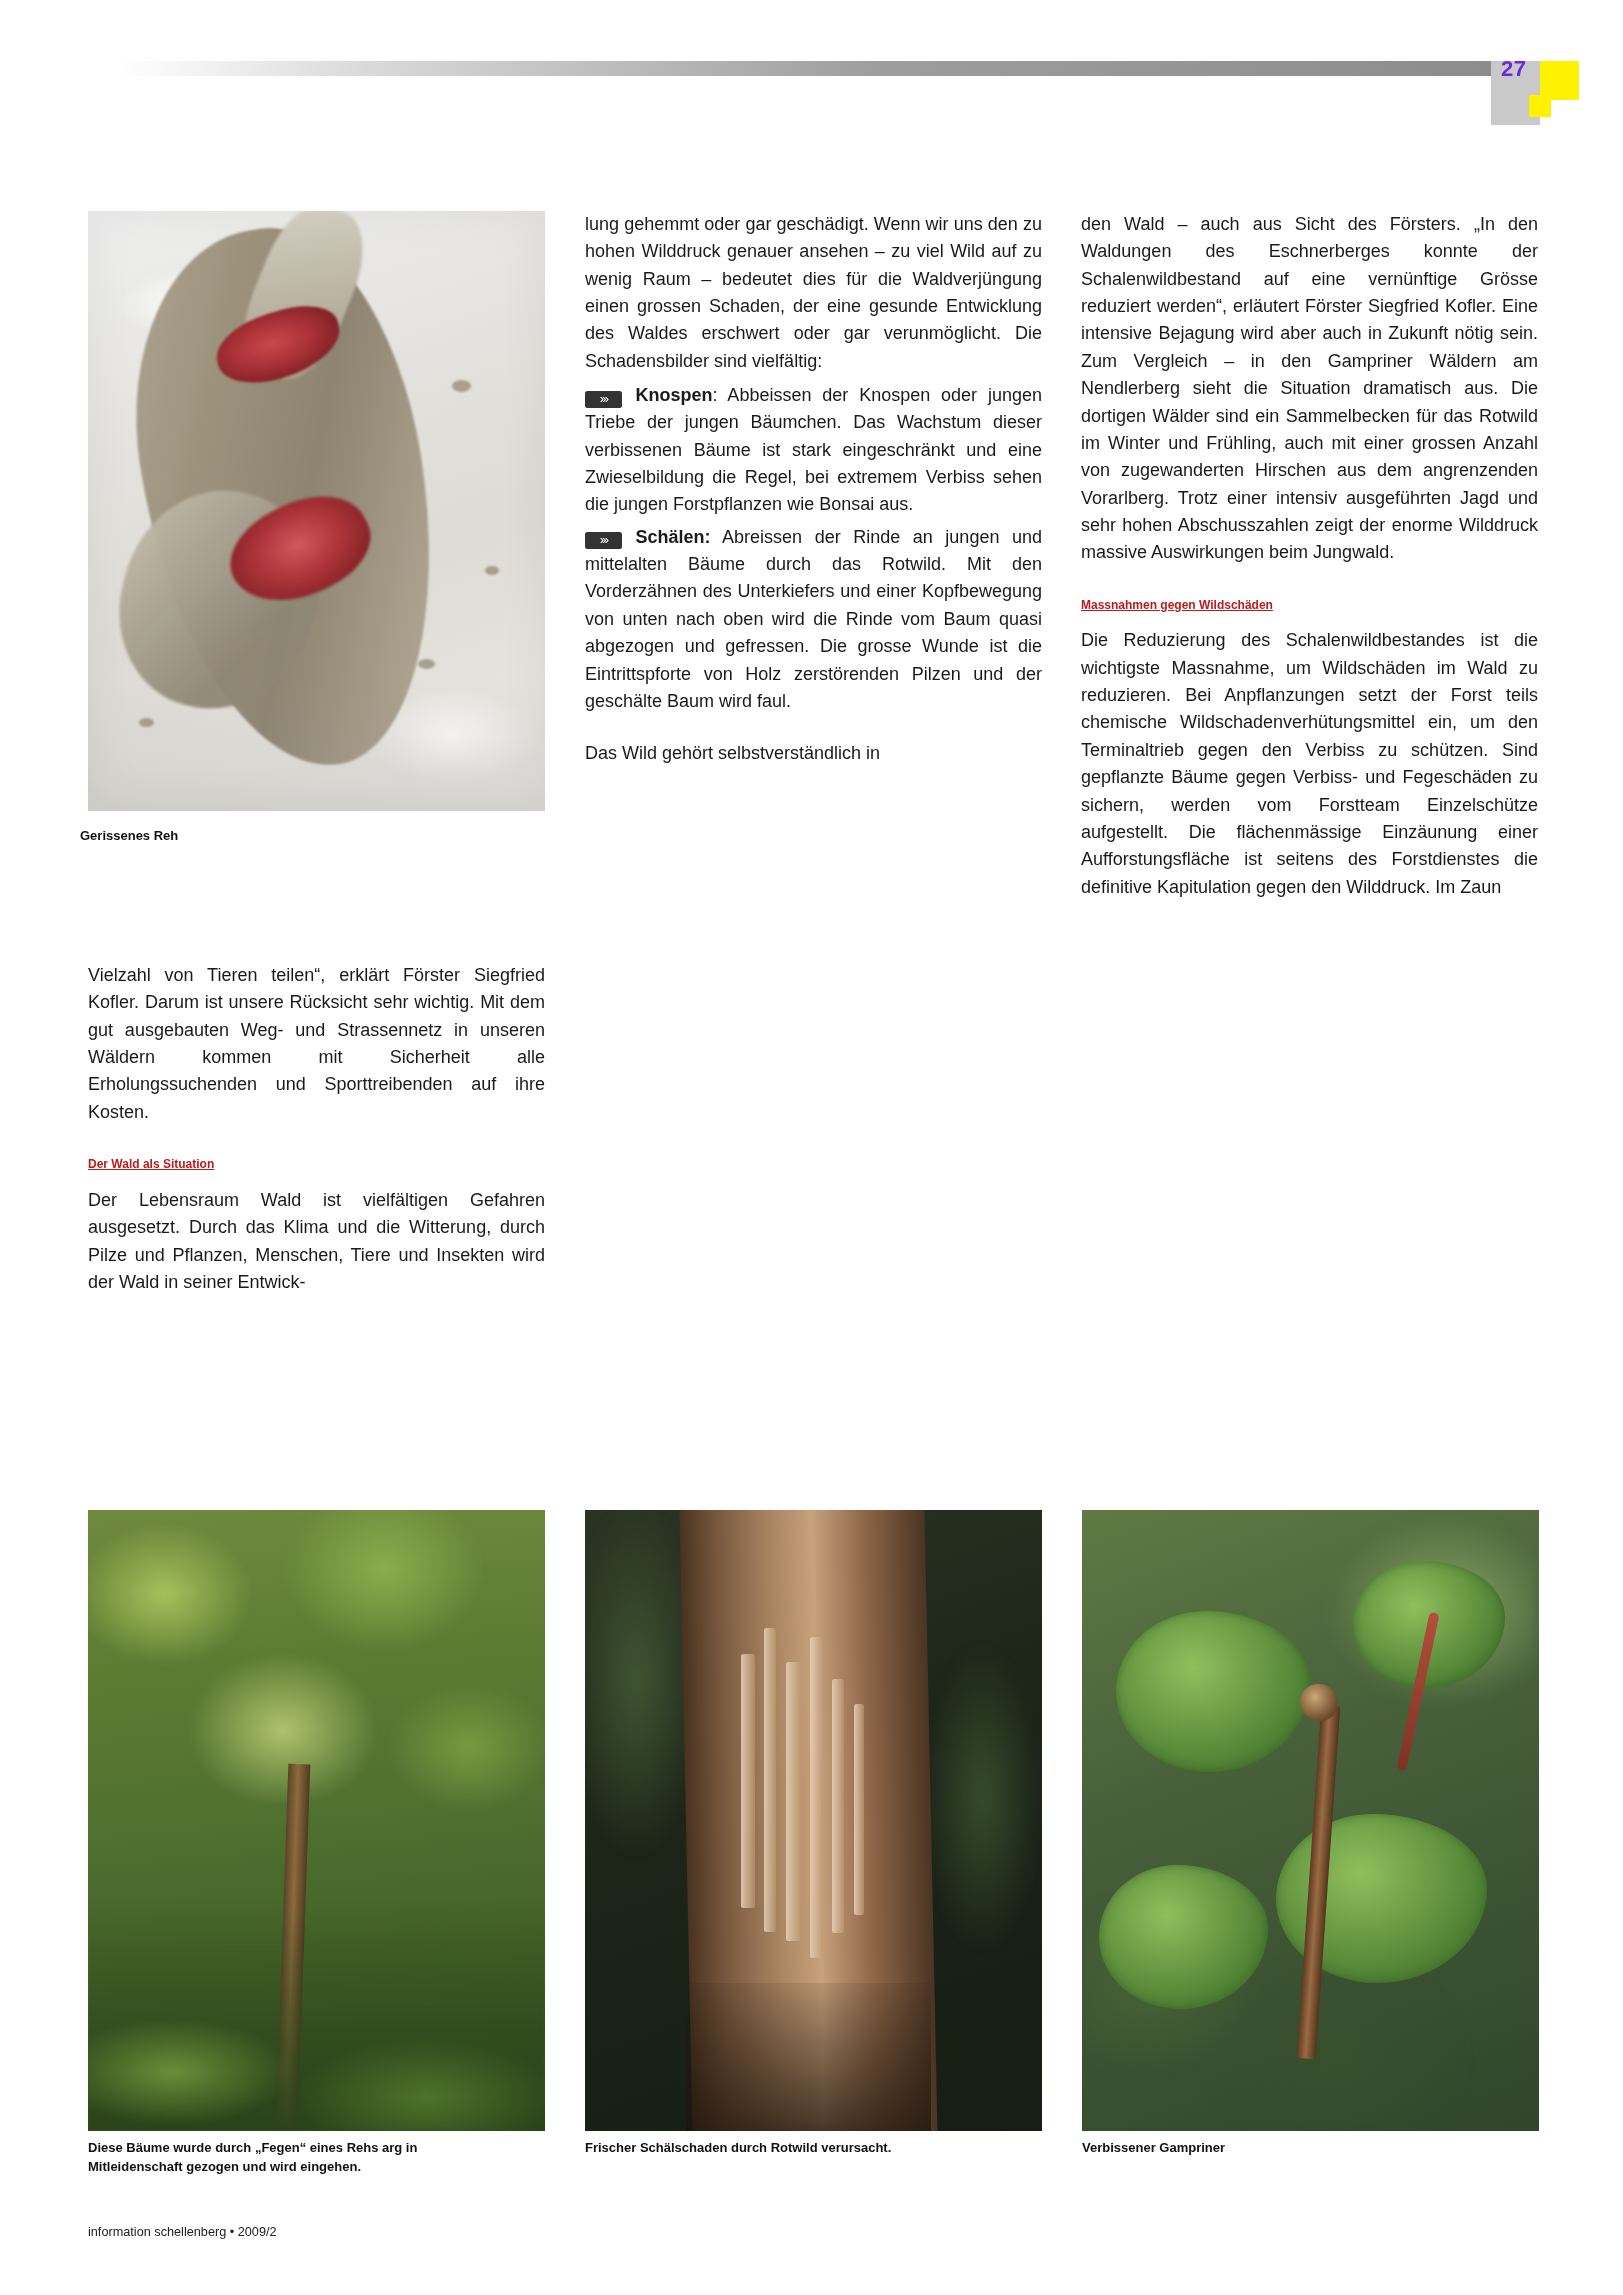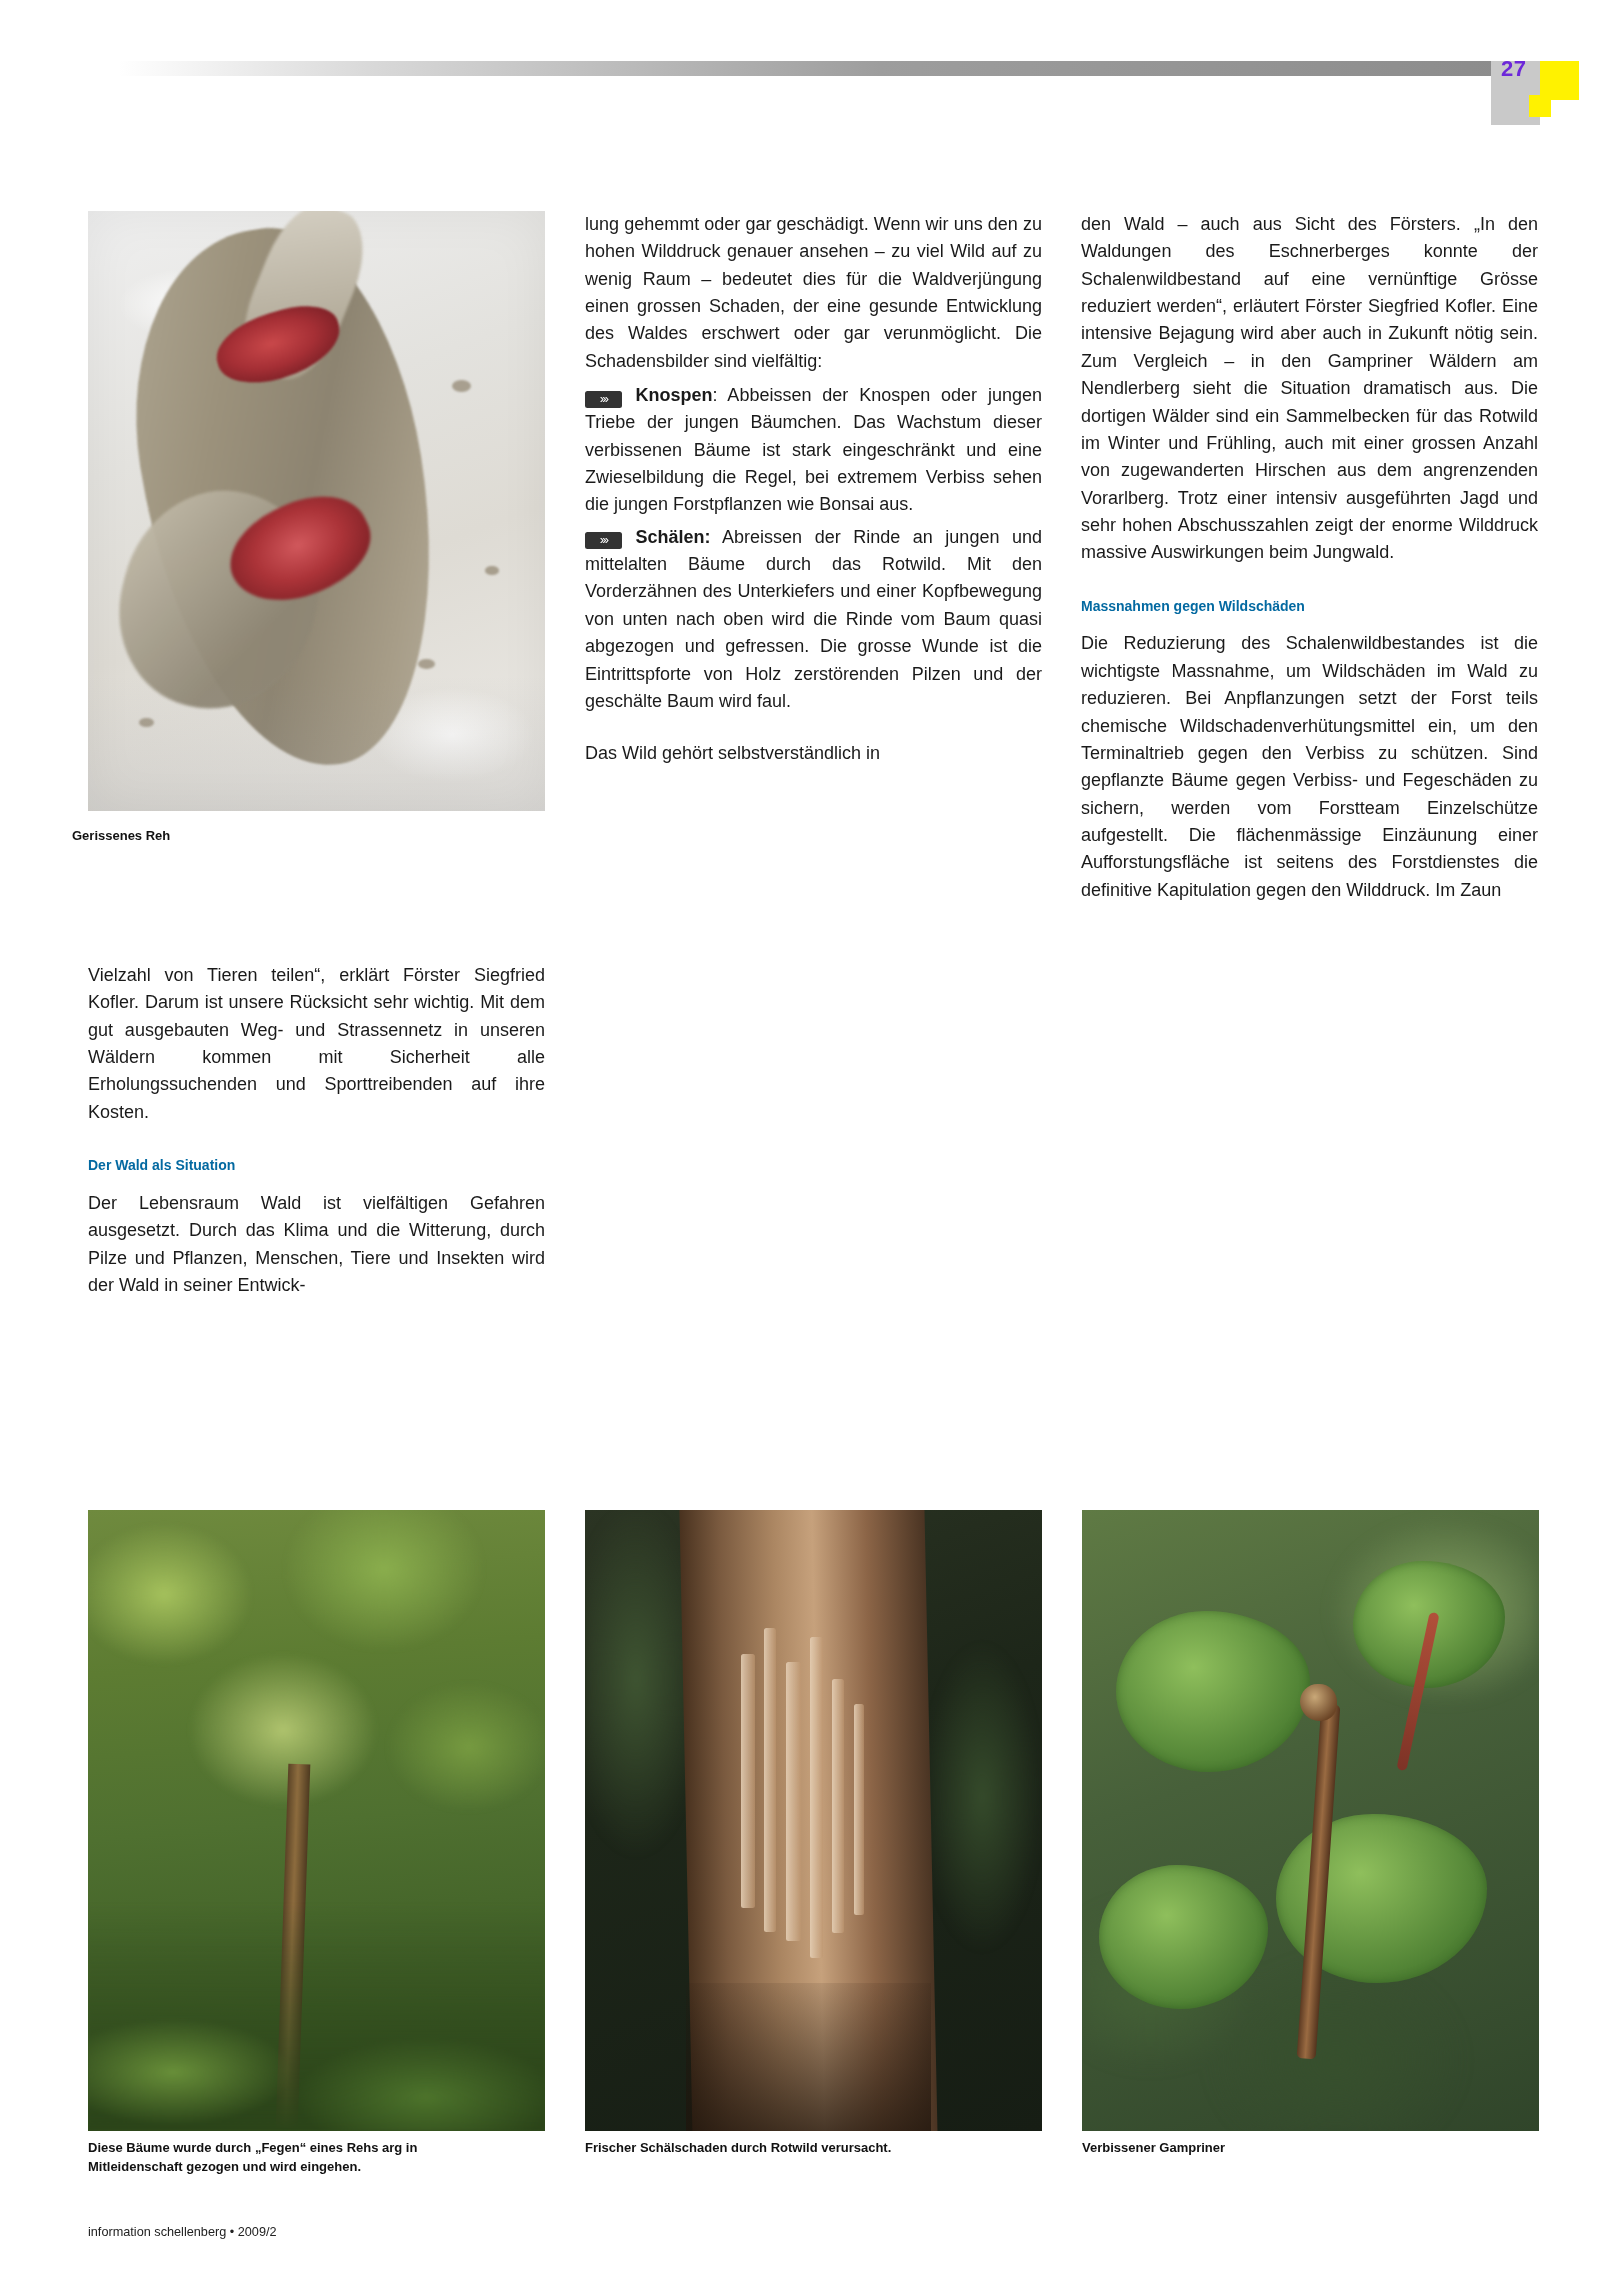--- a/index.html
+++ b/index.html
@@ -78,25 +78,26 @@
   #col-mid   { left: 585px;  }
   #col-right { left: 1081px; }
 
   .col p {
     margin: 0 0 0 0;
     text-align: justify;
   }
   .col p + p { margin-top: 17px; }
 
   h2.subhead {
-    font-size: 14px;
+    font-size: 12px;
     font-weight: bold;
     margin: 29px 0 13.5px 0;
     text-align: left;
-    color: #0369a1;
+    color: #b91c1c;
+    text-decoration: underline;
   }
 
   
   .photo {
     position: absolute;
     overflow: hidden;
     background: #ddd;
   }
   .caption {
     position: absolute;
@@ -307,21 +308,21 @@
   <div class="leg"></div>
   <div class="fur1"></div>
   <div class="wound1"></div>
   <div class="wound2"></div>
   <div class="spot" style="left:364px;top:169px;width:18.6px;height:12px;"></div>
   <div class="spot" style="left:397px;top:355px;width:13.5px;height:8.5px;"></div>
   <div class="spot" style="left:330px;top:448px;width:17px;height:10px;"></div>
   <div class="spot" style="left:51px;top:507px;width:15px;height:9.3px;"></div>
   <div class="shadow"></div>
 </div>
-<div class="caption" style="left:72px; top:827px; width:457px;">Gerissenes Reh</div>
+<div class="caption" style="left:80px; top:827px; width:457px;">Gerissenes Reh</div>
 
 <div class="photo" id="photo-larch">
   <div class="canopy"></div>
   <div class="trunk"></div>
   <div class="ground"></div>
 </div>
 <div class="caption" style="left:88px; top:2139px; width:423px;">Diese Bäume wurde durch „Fegen“ eines Rehs arg in Mitleidenschaft gezogen und wird eingehen.</div>
 
 <div class="photo" id="photo-bark">
   <div class="bgtrees"></div>

